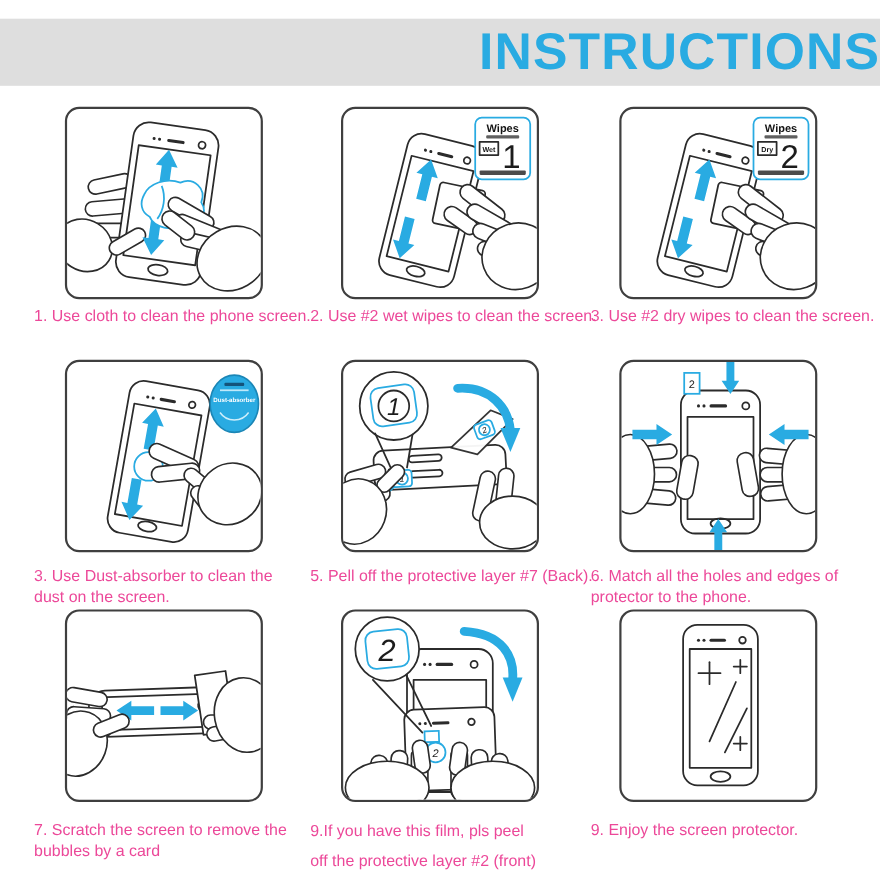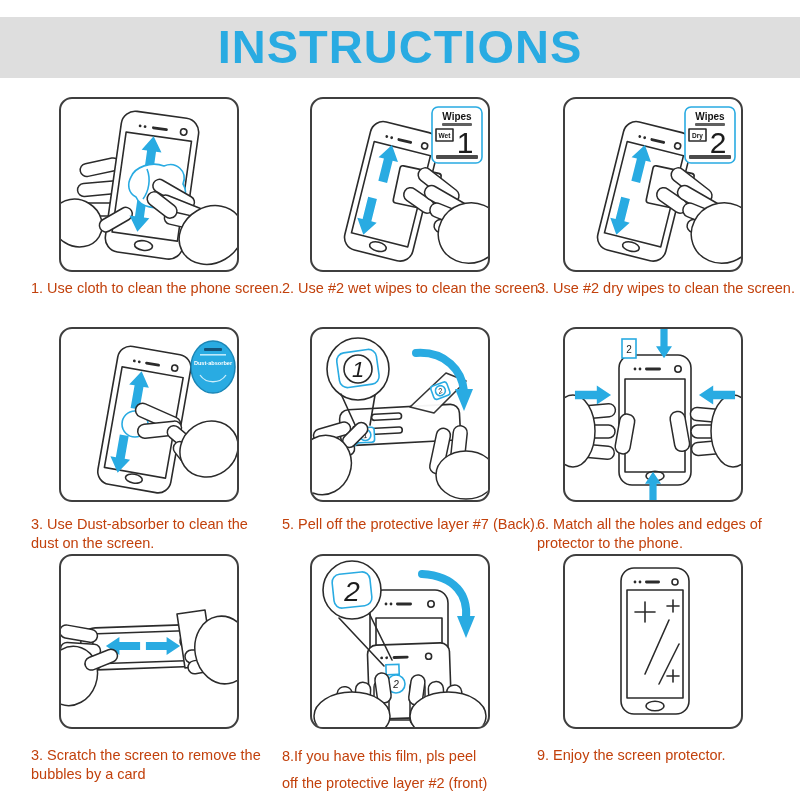--- a/index.html
+++ b/index.html
@@ -5,26 +5,26 @@
   :root{
     --accent:#29abe2;
     --accent-dark:#1b86b6;
     --header-bg:#dedede;
     --ink:#2b2b2b;
   }
   html,body{margin:0;padding:0;background:#fff;}
   #sheet{position:relative;width:800px;height:800px;background:#fff;overflow:hidden;
          font-family:"Liberation Sans",sans-serif;}
   .header{position:absolute;left:0;top:17px;width:800px;height:61px;background:var(--header-bg);}
-  .header .title{margin:0;text-align:center;font-size:47px;line-height:60px;font-weight:bold;
+  .header .title{margin:0;text-align:right;font-size:47px;line-height:60px;font-weight:bold;
                  color:var(--accent);letter-spacing:1px;}
   .panel{position:absolute;width:180px;height:175px;border:2px solid #3f3f3f;border-radius:13px;
          box-sizing:border-box;background:#fff;overflow:hidden;}
   .panel svg{display:block;}
-  .caption{position:absolute;width:300px;font-size:14.5px;line-height:19px;color:#c2410c;
+  .caption{position:absolute;width:300px;font-size:14.5px;line-height:19px;color:#ec4899;
            white-space:pre;}
   .caption.loose{line-height:27px;}
   
   .ink{stroke:var(--ink);stroke-width:1.6;fill:none;stroke-linecap:round;stroke-linejoin:round;}
   .inkf{stroke:var(--ink);stroke-width:1.6;fill:#fff;stroke-linecap:round;stroke-linejoin:round;}
   .inkd{fill:var(--ink);stroke:none;}
   .acc{stroke:var(--accent);stroke-width:1.6;fill:none;}
   .accf{fill:var(--accent);stroke:none;}
   .accw{stroke:var(--accent);stroke-width:1.6;fill:#fff;}
   .hand{stroke:var(--ink);stroke-width:1.5;fill:#fff;stroke-linejoin:round;}
@@ -369,19 +369,19 @@
   </div>
 
   <div class="caption" style="left:31px;top:279px">1. Use cloth to clean the phone screen.</div>
   <div class="caption" style="left:282px;top:279px">2. Use #2 wet wipes to clean the screen.</div>
   <div class="caption" style="left:537px;top:279px">3. Use #2 dry wipes to clean the screen.</div>
   <div class="caption" style="left:31px;top:515px">3. Use Dust-absorber to clean the
 dust on the screen.</div>
   <div class="caption" style="left:282px;top:515px">5. Pell off the protective layer #7 (Back).</div>
   <div class="caption" style="left:537px;top:515px">6. Match all the holes and edges of
 protector to the phone.</div>
-  <div class="caption" style="left:31px;top:746px">3. Scratch the screen to remove the
+  <div class="caption" style="left:31px;top:746px">7. Scratch the screen to remove the
 bubbles by a card</div>
-  <div class="caption loose" style="left:282px;top:743px">8.If you have this film, pls peel
+  <div class="caption loose" style="left:282px;top:743px">9.If you have this film, pls peel
 off the protective layer #2 (front)</div>
   <div class="caption" style="left:537px;top:746px">9. Enjoy the screen protector.</div>
 
 </div>
 
 </body></html>

